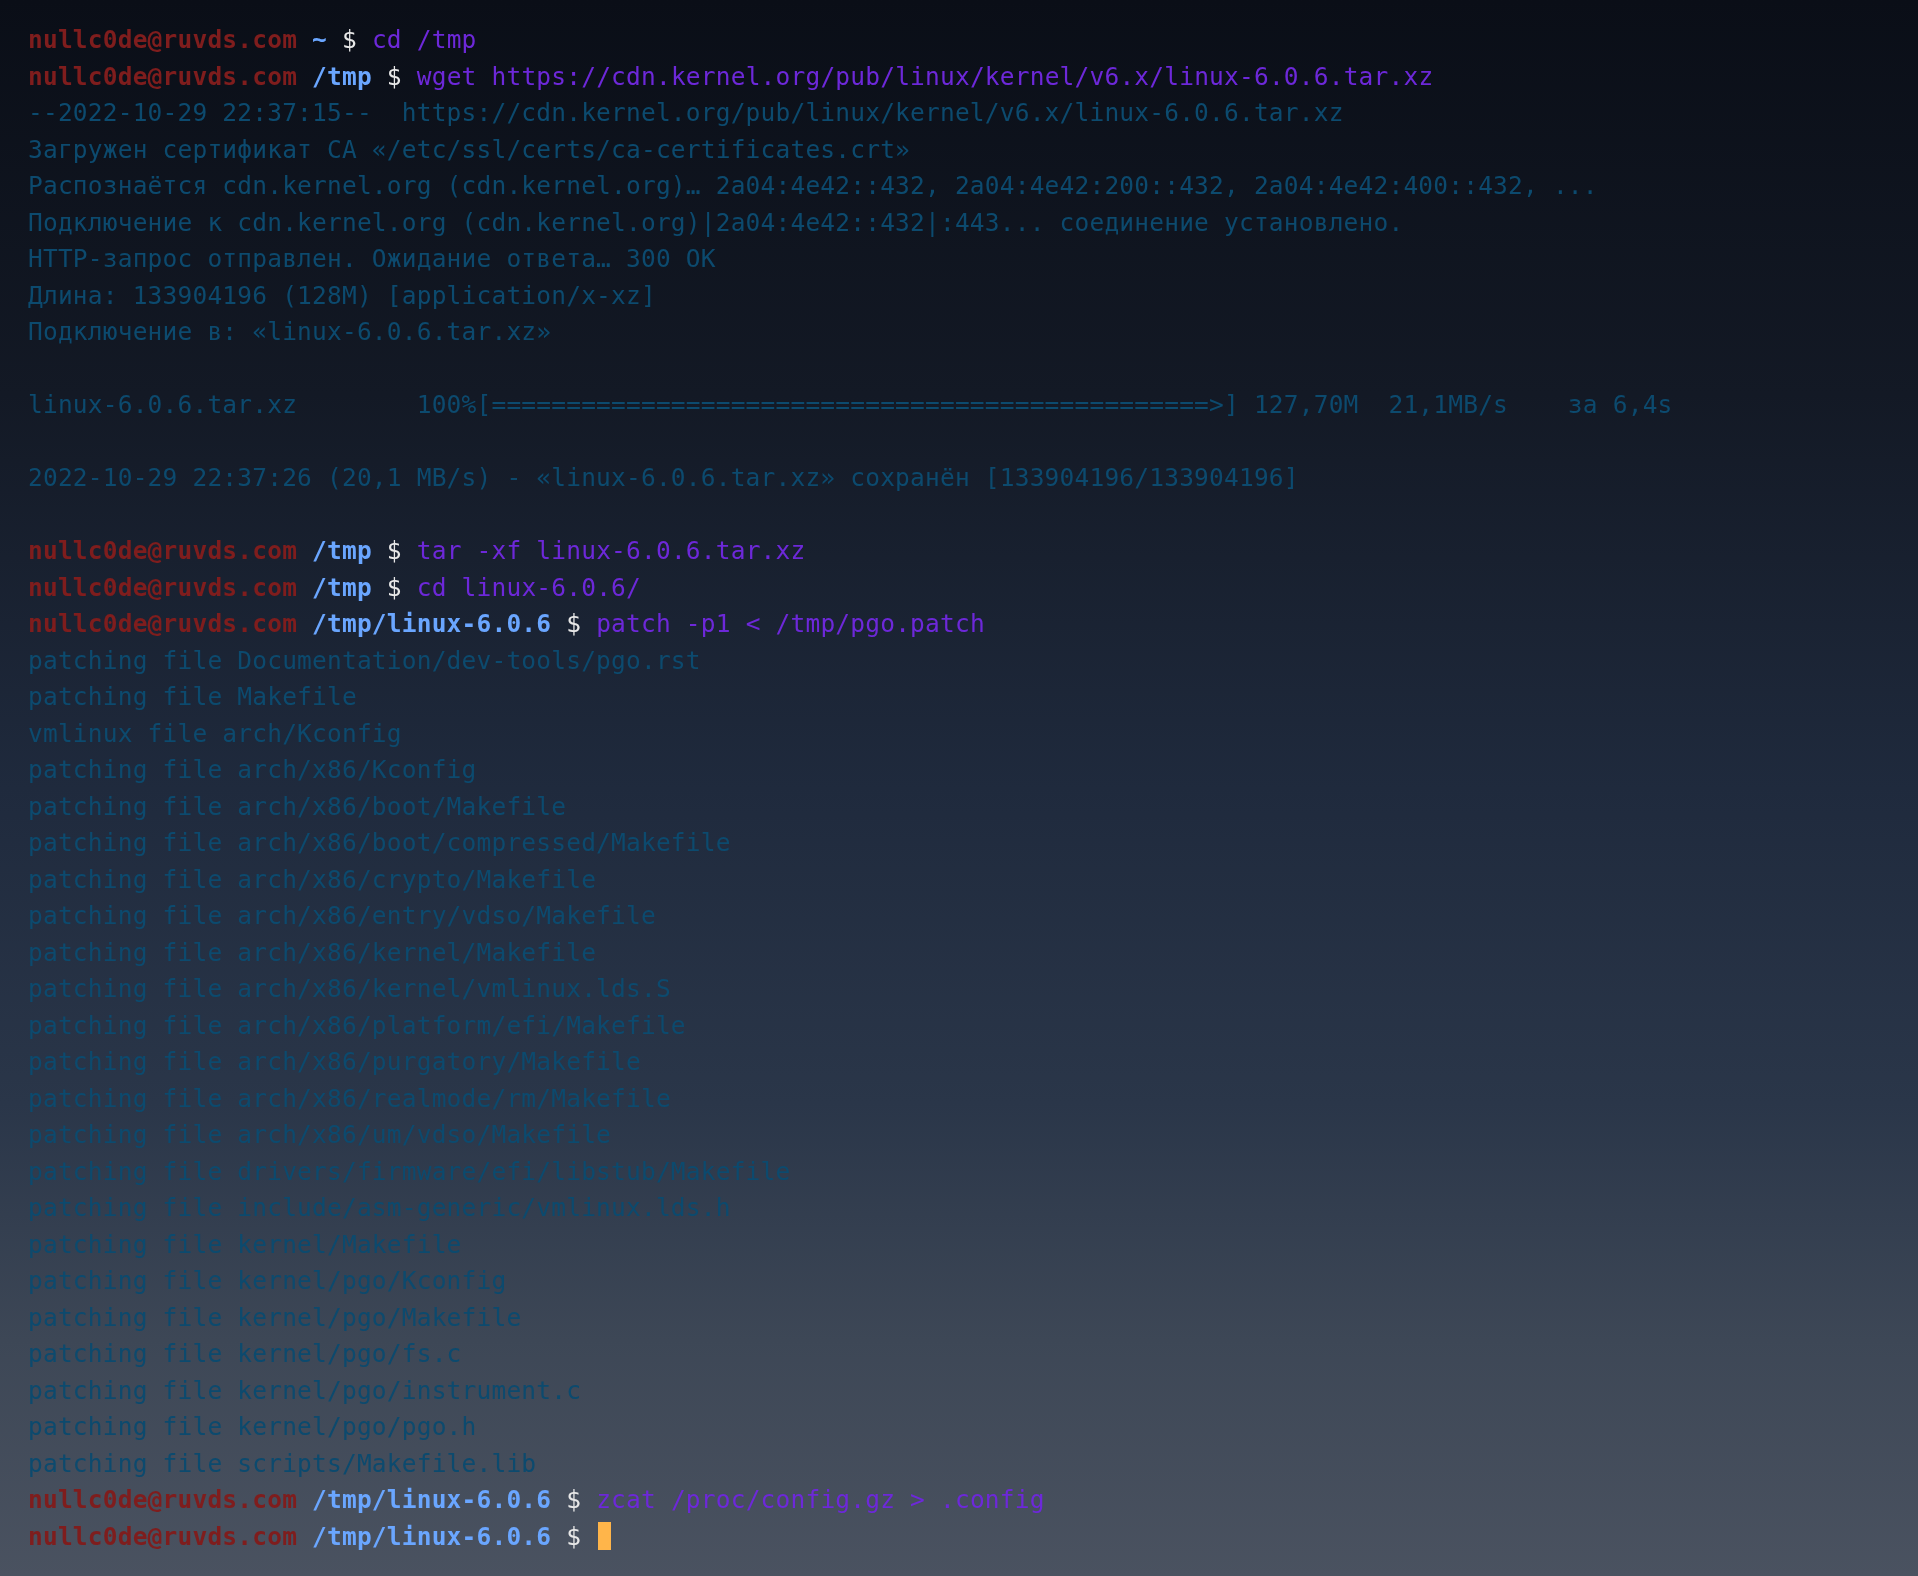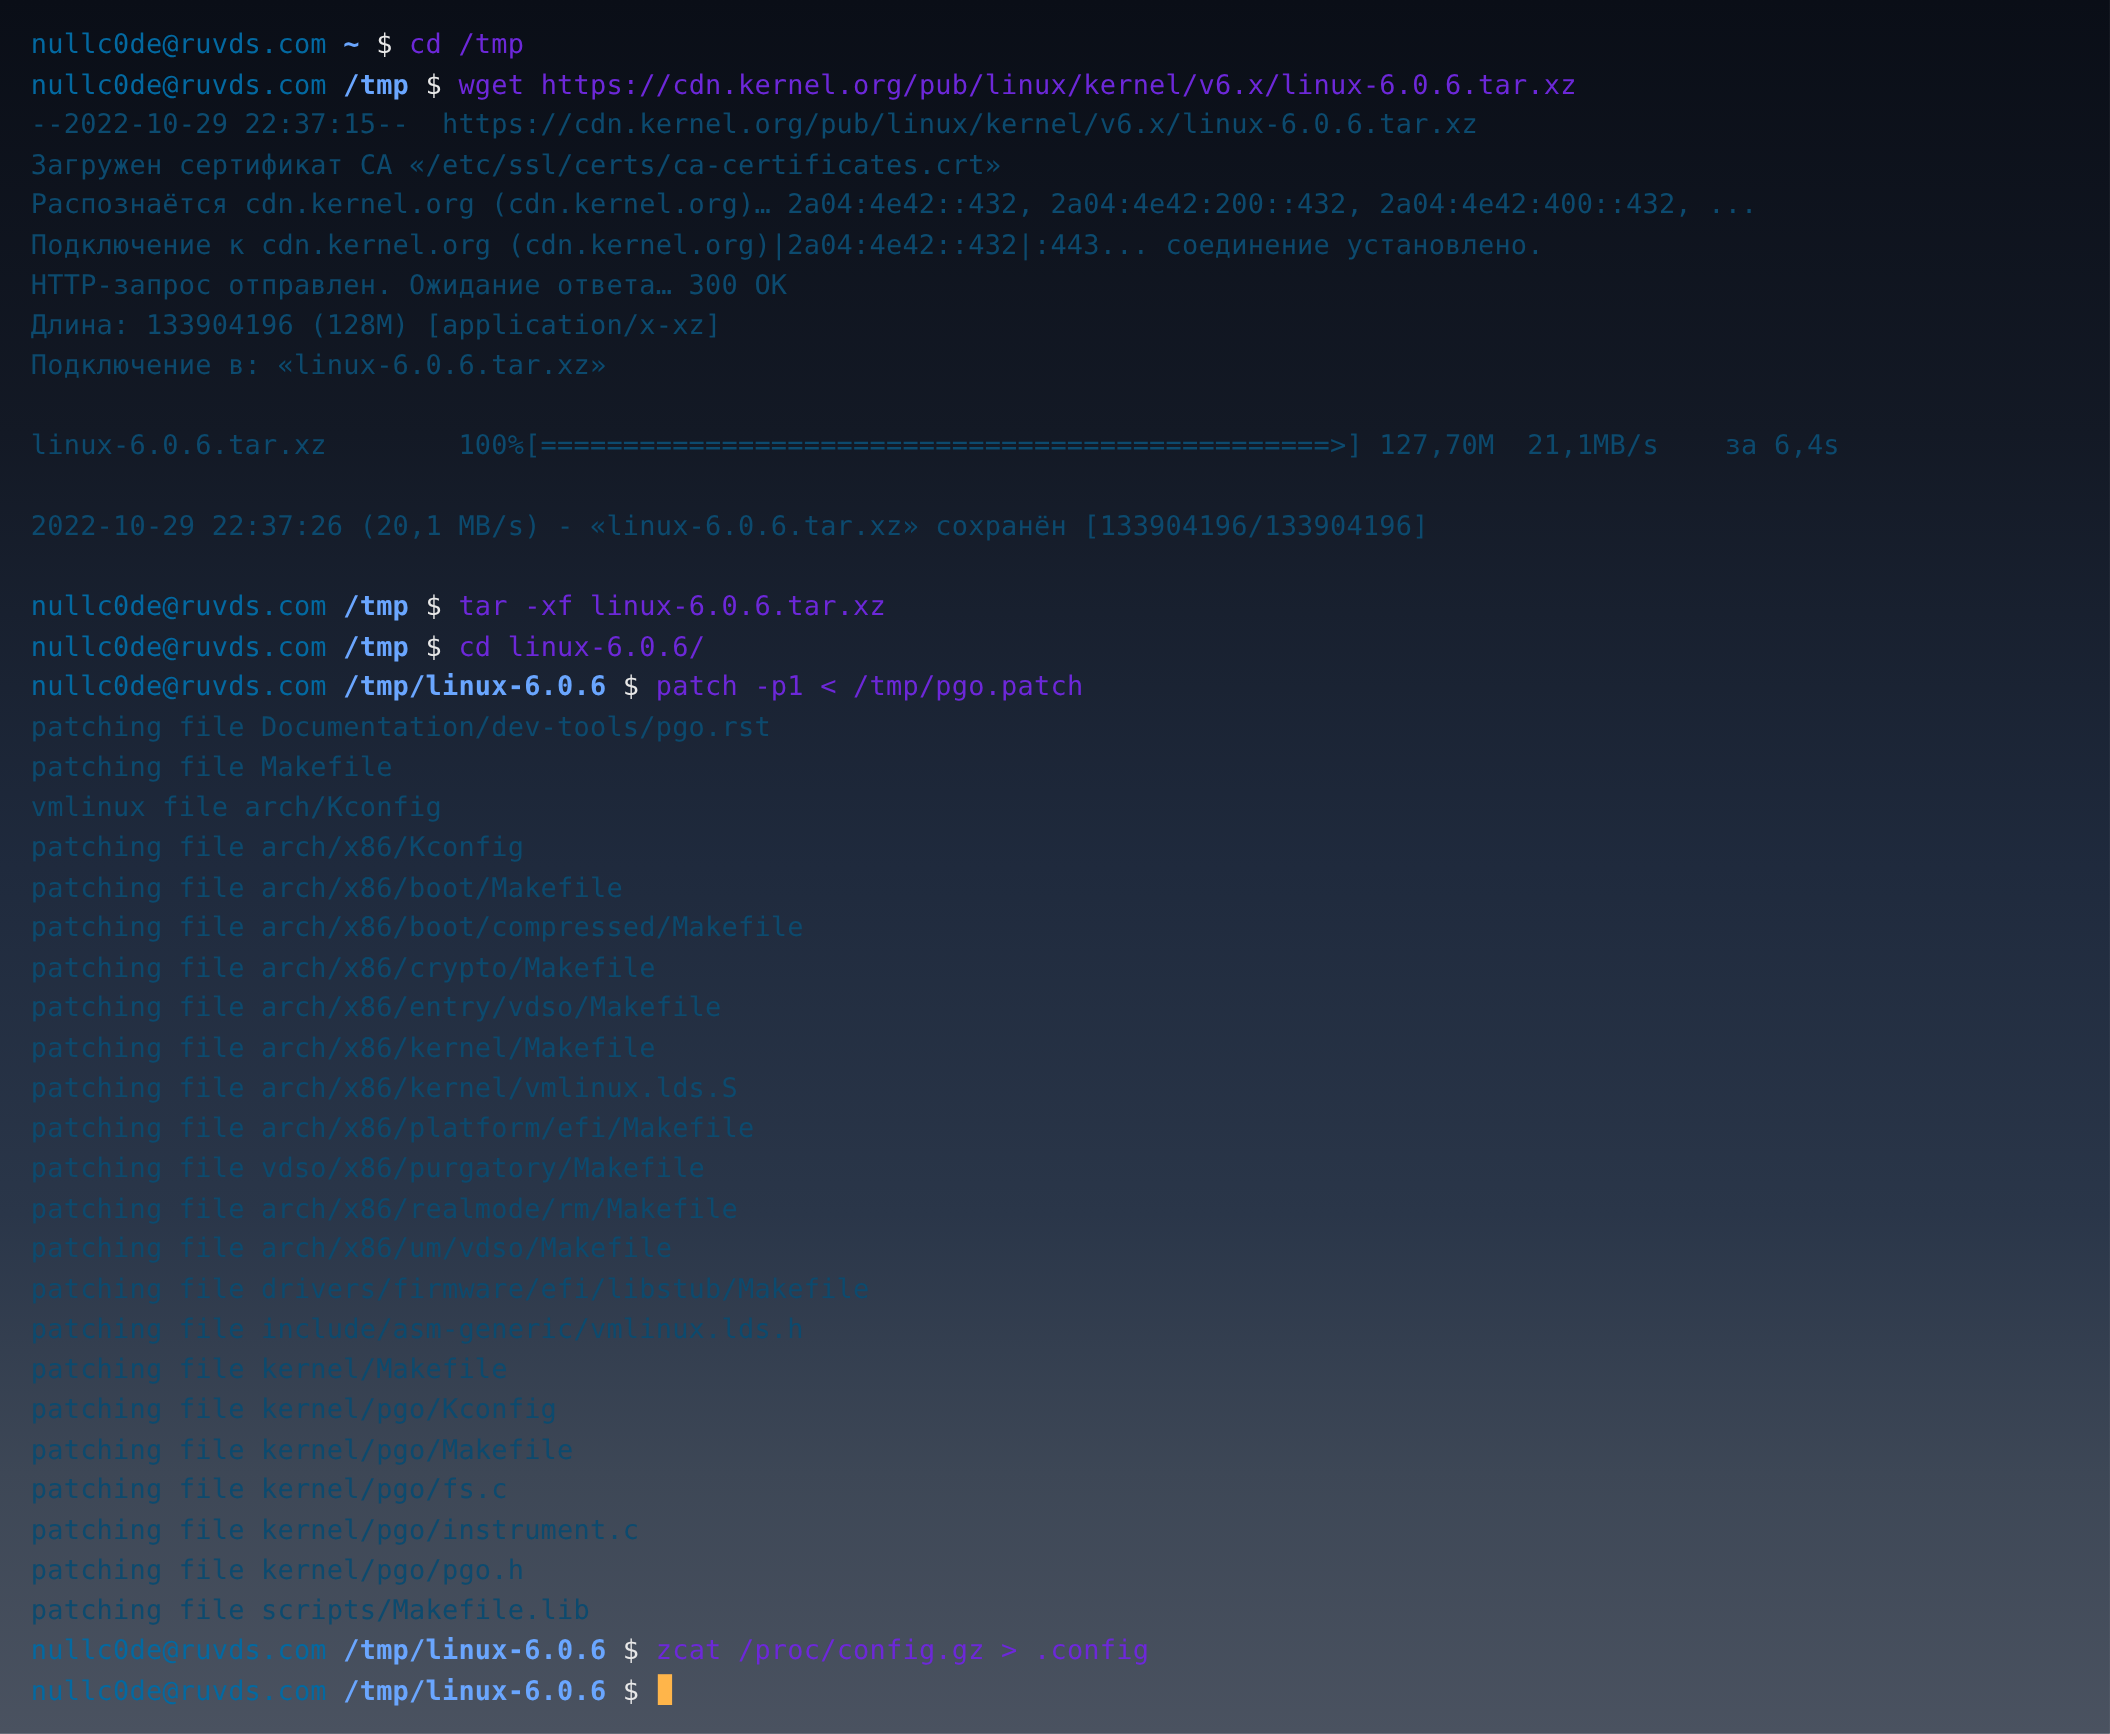--- a/index.html
+++ b/index.html
@@ -15,21 +15,21 @@
     height: 100%;
     box-sizing: border-box;
     padding: 22px 28px;
     font-family: "Menlo", "Consolas", "DejaVu Sans Mono", monospace;
     font-size: 24.5px;
     line-height: 1.49;
     color: #e8e8e8;
     white-space: pre;
     letter-spacing: 0.2px;
   }
-  .user   { color: #0369a1; font-weight: 400; }
+  .user   { color: #7f1d1d; font-weight: 700; }
   .path   { color: #6aa6ff; font-weight: 600; }
   .dollar { color: #e8e8e8; }
   .cmd    { color: #6d28d9; }
   .out    { color: #0c4a6e; }
   .cursor {
     display: inline-block;
     width: 13px;
     height: 28px;
     background: #ffb54a;
     vertical-align: text-bottom;
@@ -61,21 +61,21 @@
 <span class="out">patching file Makefile</span>
 <span class="out">vmlinux file arch/Kconfig</span>
 <span class="out">patching file arch/x86/Kconfig</span>
 <span class="out">patching file arch/x86/boot/Makefile</span>
 <span class="out">patching file arch/x86/boot/compressed/Makefile</span>
 <span class="out">patching file arch/x86/crypto/Makefile</span>
 <span class="out">patching file arch/x86/entry/vdso/Makefile</span>
 <span class="out">patching file arch/x86/kernel/Makefile</span>
 <span class="out">patching file arch/x86/kernel/vmlinux.lds.S</span>
 <span class="out">patching file arch/x86/platform/efi/Makefile</span>
-<span class="out">patching file vdso/x86/purgatory/Makefile</span>
+<span class="out">patching file arch/x86/purgatory/Makefile</span>
 <span class="out">patching file arch/x86/realmode/rm/Makefile</span>
 <span class="out">patching file arch/x86/um/vdso/Makefile</span>
 <span class="out">patching file drivers/firmware/efi/libstub/Makefile</span>
 <span class="out">patching file include/asm-generic/vmlinux.lds.h</span>
 <span class="out">patching file kernel/Makefile</span>
 <span class="out">patching file kernel/pgo/Kconfig</span>
 <span class="out">patching file kernel/pgo/Makefile</span>
 <span class="out">patching file kernel/pgo/fs.c</span>
 <span class="out">patching file kernel/pgo/instrument.c</span>
 <span class="out">patching file kernel/pgo/pgo.h</span>

